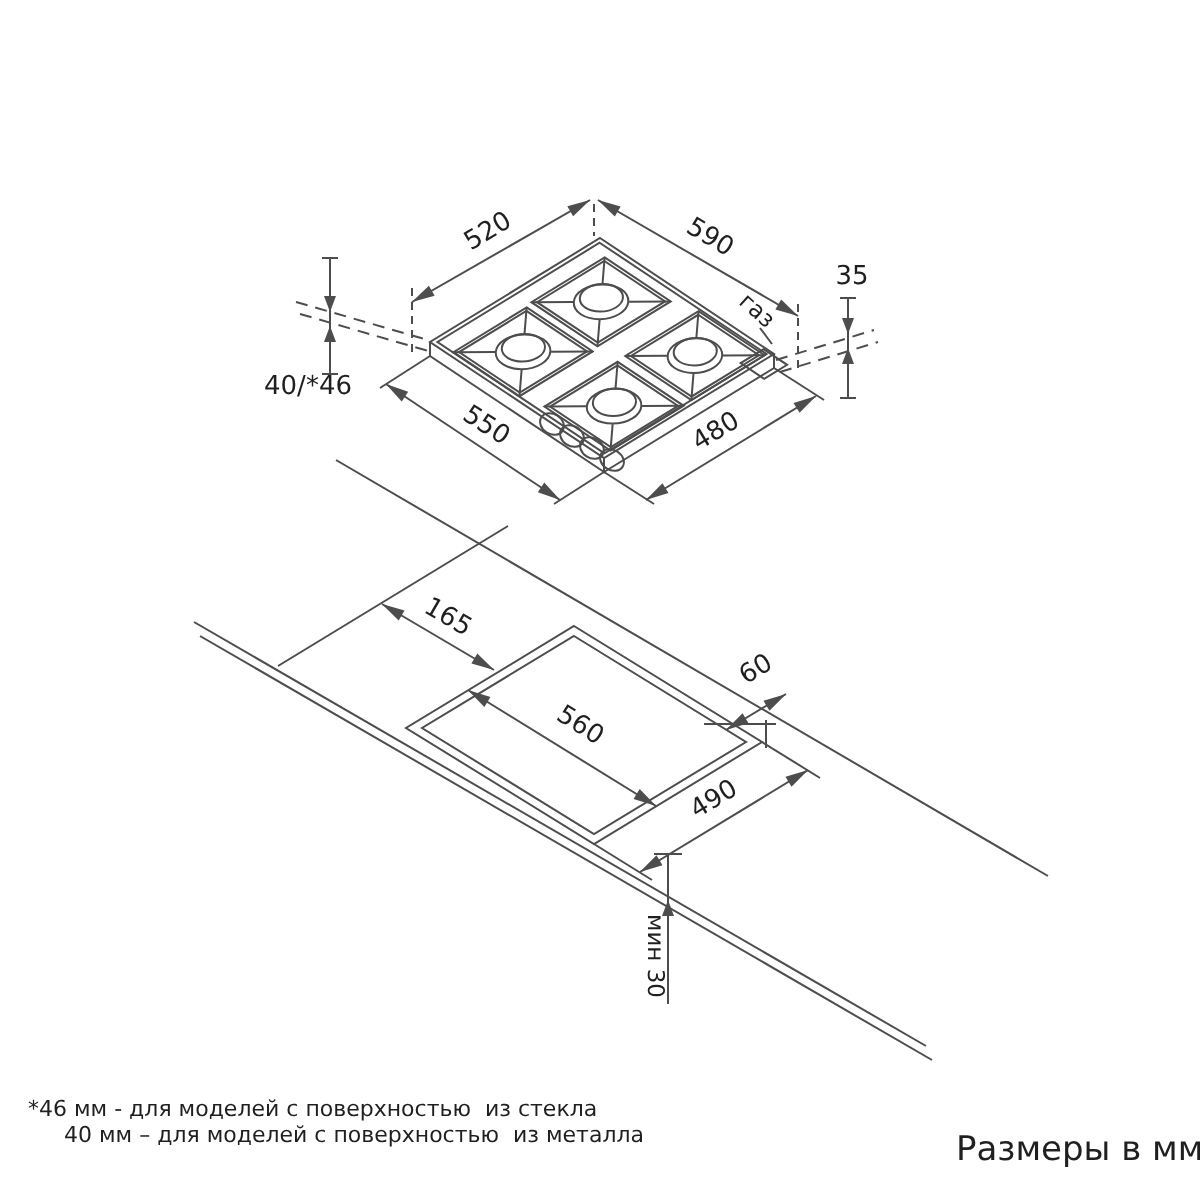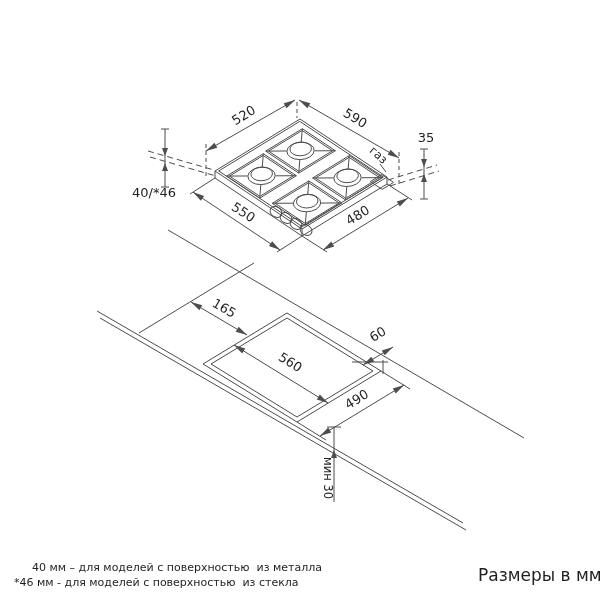--- a/index.html
+++ b/index.html
@@ -135,16 +135,16 @@
 
     <text class="dim" transform="translate(222,312) rotate(30)">165</text>
     <text class="dim" transform="translate(288,366) rotate(32)">560</text>
     <text class="dim" transform="translate(359,403) rotate(-31)">490</text>
     <text class="dim" transform="translate(380,338) rotate(-31)">60</text>
     <text class="dim-sm" transform="translate(324,478) rotate(90)">мин 30</text>
   </g>
 </svg>
 
 <div class="note" style="left:32px;top:561px;">40 мм – для моделей с поверхностью  из металла</div>
-<div class="note" style="left:14px;top:576px;text-align:center;">*46 мм - для моделей с поверхностью  из стекла</div>
+<div class="note" style="left:14px;top:548px;text-align:center;">*46 мм - для моделей с поверхностью  из стекла</div>
 <div class="units" style="left:478px;top:565px;">Размеры в мм</div>
 
 </div>
 
 </body></html>

